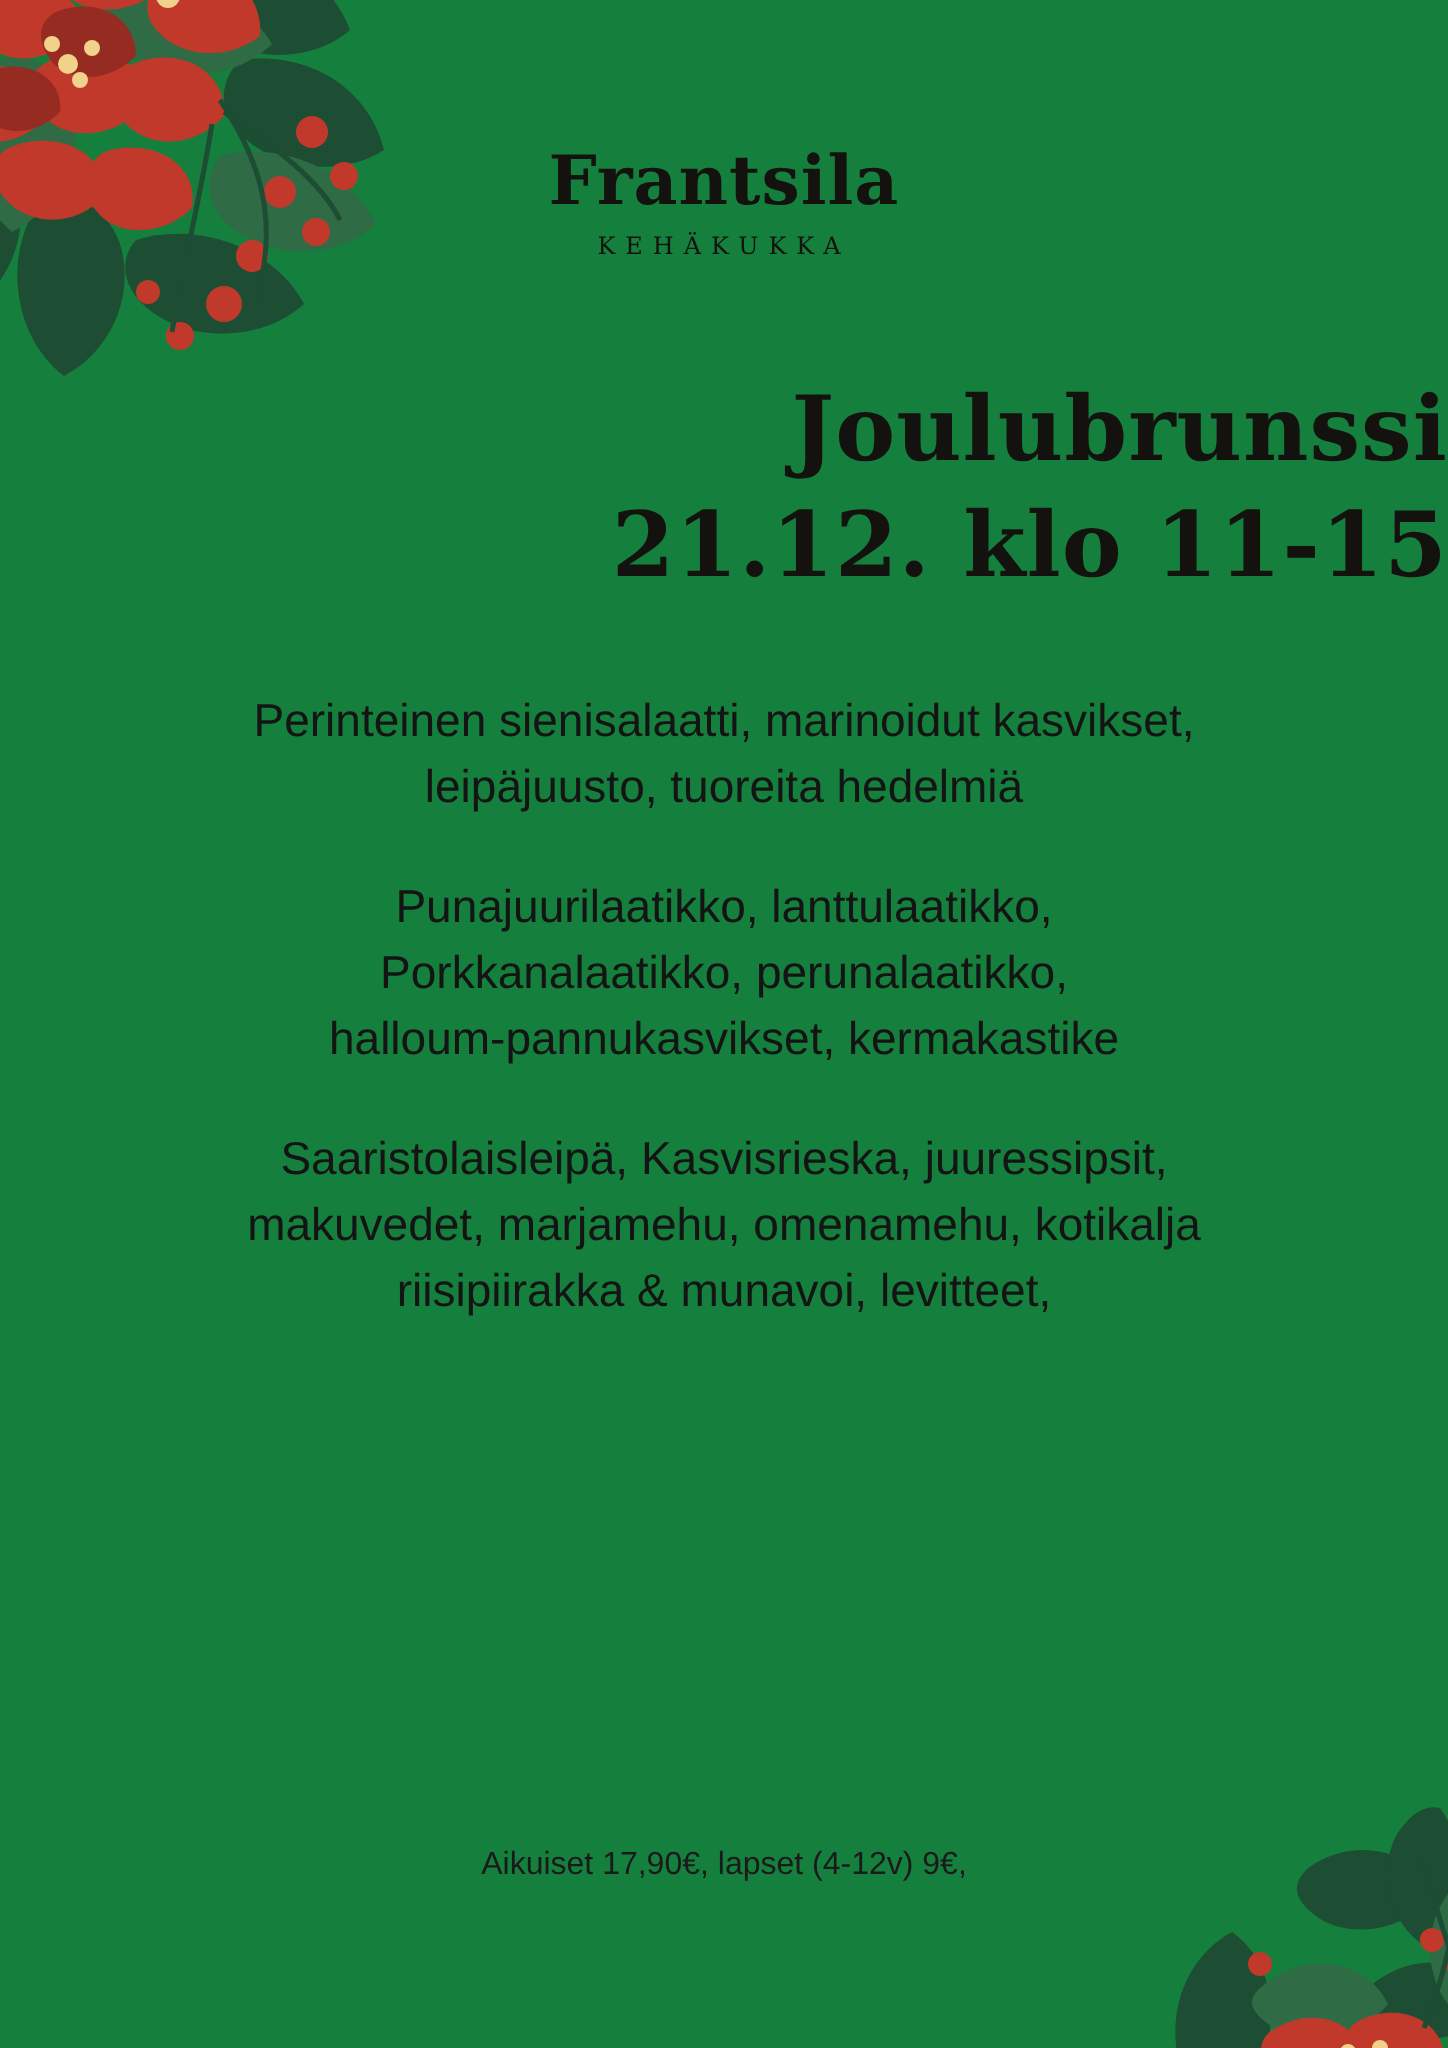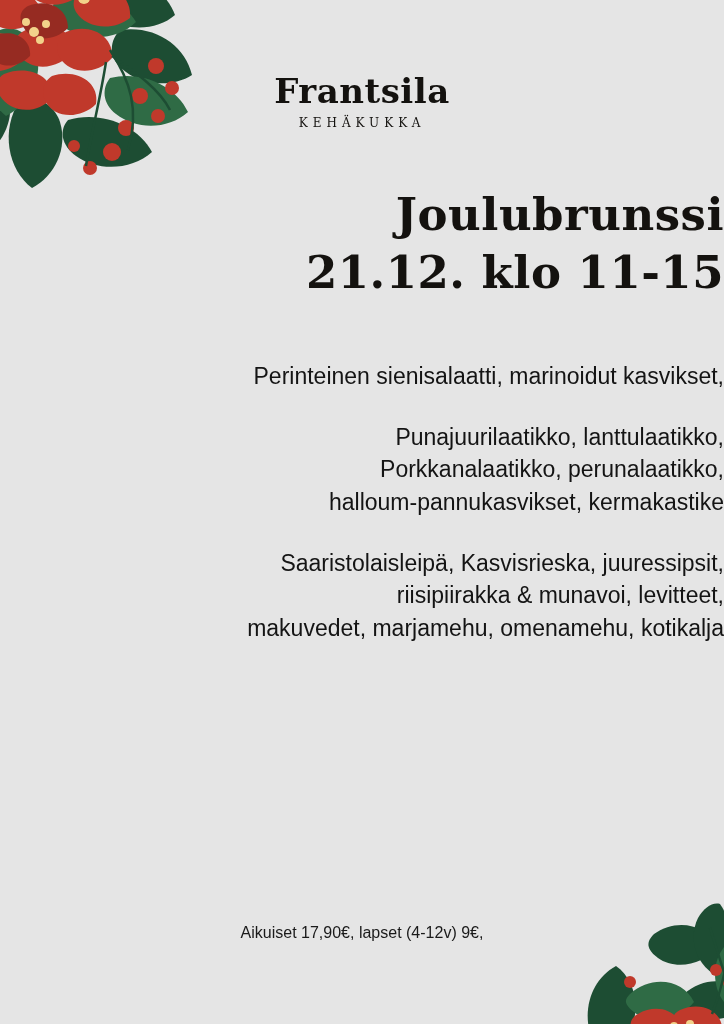--- a/index.html
+++ b/index.html
@@ -12,21 +12,21 @@
     background: #fdf6ec;
     font-family: "Liberation Sans", sans-serif;
     color: #1b1b1b;
     overflow: hidden;
     position: relative;
   }
   .poster {
     position: relative;
     width: 724px;
     height: 1024px;
-    background: #e5e5e5;
+    background: #15803d;
     overflow: hidden;
   }
 
   
   .deco {
     position: absolute;
     pointer-events: none;
   }
   .deco-top-left {
     top: -30px;
@@ -78,24 +78,24 @@
     font-weight: bold;
     font-size: 45px;
     line-height: 1.28;
     color: #14120f;
     letter-spacing: 0.5px;
   }
 
   
   .menu {
     position: absolute;
-    top: 360px;
-    left: 0;
-    width: 100%;
-    text-align: right;
+    top: 344px;
+    left: 0;
+    width: 100%;
+    text-align: center;
   }
   .menu-group {
     margin-bottom: 28px;
   }
   .menu-line {
     font-family: "Liberation Sans", sans-serif;
     font-size: 23px;
     line-height: 1.42;
     color: #141414;
   }
@@ -187,30 +187,31 @@
   </div>
 
   <div class="title-block">
     <div class="title-line">Joulubrunssi</div>
     <div class="title-line">21.12. klo 11-15</div>
   </div>
 
   <div class="menu">
     <div class="menu-group">
       <div class="menu-line">Perinteinen sienisalaatti, marinoidut kasvikset,</div>
+      <div class="menu-line">leipäjuusto, tuoreita hedelmiä</div>
     </div>
     <div class="menu-group">
       <div class="menu-line">Punajuurilaatikko, lanttulaatikko,</div>
       <div class="menu-line">Porkkanalaatikko, perunalaatikko,</div>
       <div class="menu-line">halloum-pannukasvikset, kermakastike</div>
     </div>
     <div class="menu-group">
       <div class="menu-line">Saaristolaisleipä, Kasvisrieska, juuressipsit,</div>
+      <div class="menu-line">makuvedet, marjamehu, omenamehu, kotikalja</div>
       <div class="menu-line">riisipiirakka &amp; munavoi, levitteet,</div>
-      <div class="menu-line">makuvedet, marjamehu, omenamehu, kotikalja</div>
     </div>
   </div>
 
   <div class="prices">
     <div class="price-line">Aikuiset 17,90€, lapset (4-12v) 9€,</div>
   </div>
 
   <div class="deco deco-bottom-right">
     <svg viewBox="0 0 220 180" width="220" height="180" aria-hidden="true">
       <g fill="#1d4d33">

